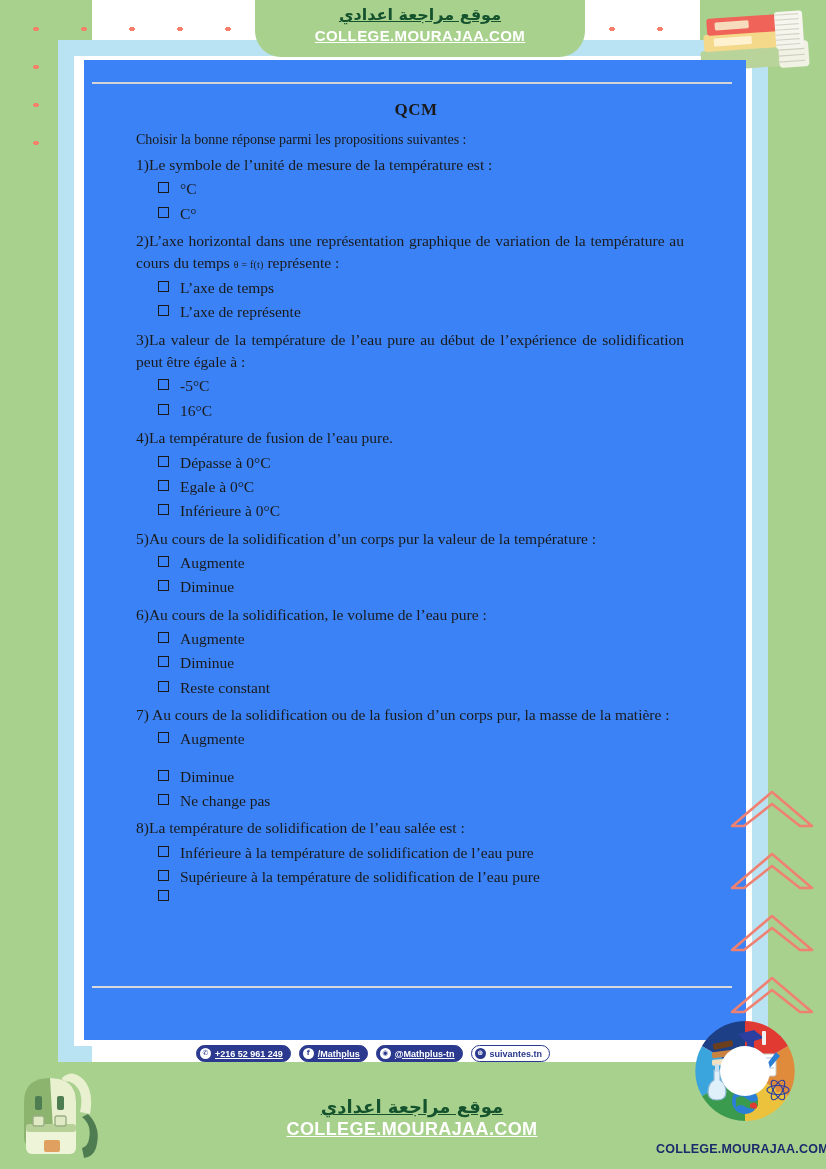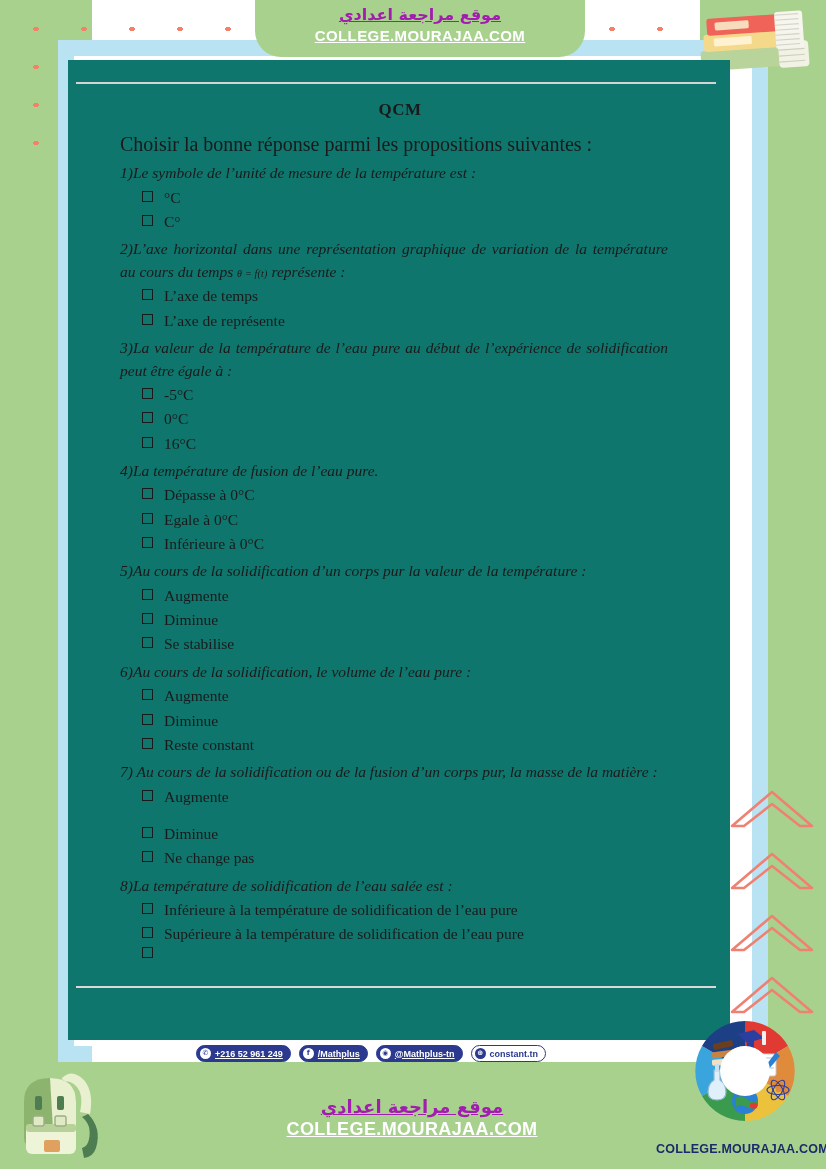--- a/index.html
+++ b/index.html
@@ -109,21 +109,21 @@
     border-bottom-left-radius: 26px;
     border-bottom-right-radius: 26px;
     text-align: center;
     padding-top: 5px;
     box-sizing: border-box;
   }
   .banner-ar {
     font-family: "DejaVu Sans", sans-serif;
     font-size: 16px;
     font-weight: bold;
-    color: #a21caf;
+    color: #14532d;
     text-decoration: underline;
     direction: rtl;
     line-height: 1.3;
   }
   .banner-url {
     font-family: "Liberation Sans", sans-serif;
     font-size: 15px;
     font-weight: bold;
     color: #ffffff;
     text-decoration: underline;
@@ -142,23 +142,23 @@
     text-align: center;
     padding-top: 10px;
     box-sizing: border-box;
   }
   .footer-banner .banner-ar { font-size: 18px; }
   .footer-banner .banner-url { font-size: 18px; }
 
   
   .sheet {
     position: absolute;
-    left: 68px; top: 60px;
+    left: 84px; top: 60px;
     width: 662px; height: 980px;
-    background: #0f766e;
+    background: #3b82f6;
     box-sizing: border-box;
   }
   .sheet-rule {
     position: absolute;
     left: 8px; top: 22px;
     width: 640px; height: 0;
     border-top: 2px solid #d4d4d4;
   }
   .sheet-rule-bottom {
     position: absolute;
@@ -175,29 +175,28 @@
   }
 
   .qcm-title {
     text-align: center;
     font-size: 17px;
     font-weight: bold;
     margin: 0 0 10px 0;
     letter-spacing: 0.5px;
   }
   .intro {
-    font-size: 20px;
+    font-size: 14px;
     margin: 0 0 1px 0;
     line-height: 1.42;
   }
   .question {
     font-size: 15.5px;
     margin: 4px 12px 1px 0;
     line-height: 1.45;
-    font-style: italic;
   }
   .question.justify {
     text-align: justify;
     text-align-last: left;
   }
   .theta {
     font-size: 10px;
     letter-spacing: 0.2px;
   }
   .options {
@@ -399,24 +398,20 @@
       </ul>
 
       <p class="question justify">3)La valeur de la température de l’eau pure au début de l’expérience de solidification peut être égale à :</p>
       <ul class="options">
         <li class="option">
           <span class="cb"></span>
           <span>-5°C</span>
         </li>
         <li class="option">
           <span class="cb"></span>
-          <span>0°C</span>
-        </li>
-        <li class="option">
-          <span class="cb"></span>
           <span>16°C</span>
         </li>
       </ul>
 
       <p class="question">4)La température de fusion de l’eau pure.</p>
       <ul class="options">
         <li class="option">
           <span class="cb"></span>
           <span>Dépasse à 0°C</span>
         </li>
@@ -432,24 +427,20 @@
 
       <p class="question">5)Au cours de la solidification d’un corps pur la valeur de  la température :</p>
       <ul class="options">
         <li class="option">
           <span class="cb"></span>
           <span>Augmente</span>
         </li>
         <li class="option">
           <span class="cb"></span>
           <span>Diminue</span>
-        </li>
-        <li class="option">
-          <span class="cb"></span>
-          <span>Se stabilise</span>
         </li>
       </ul>
 
       <p class="question">6)Au cours de la solidification, le volume de l’eau pure :</p>
       <ul class="options">
         <li class="option">
           <span class="cb"></span>
           <span>Augmente</span>
         </li>
         <li class="option">
@@ -504,21 +495,21 @@
     <div class="badge badge-filled">
       <span class="badge-ico">f</span>
       <span class="badge-txt">/Mathplus</span>
     </div>
     <div class="badge badge-filled">
       <span class="badge-ico">◉</span>
       <span class="badge-txt">@Mathplus-tn</span>
     </div>
     <div class="badge">
       <span class="badge-ico">⊕</span>
-      <span class="badge-txt">constant.tn</span>
+      <span class="badge-txt">suivantes.tn</span>
     </div>
   </div>
 
   <div class="chevrons">
     <div class="chev" style="top:0px">
       <svg width="88" height="48" viewBox="0 0 88 48">
         <path d="M4 40 L44 6 L84 40 L72 40 L44 18 L16 40 Z" fill="none" stroke="#ef8172" stroke-width="2.6" stroke-linejoin="round"></path>
       </svg>
     </div>
     <div class="chev" style="top:62px">

